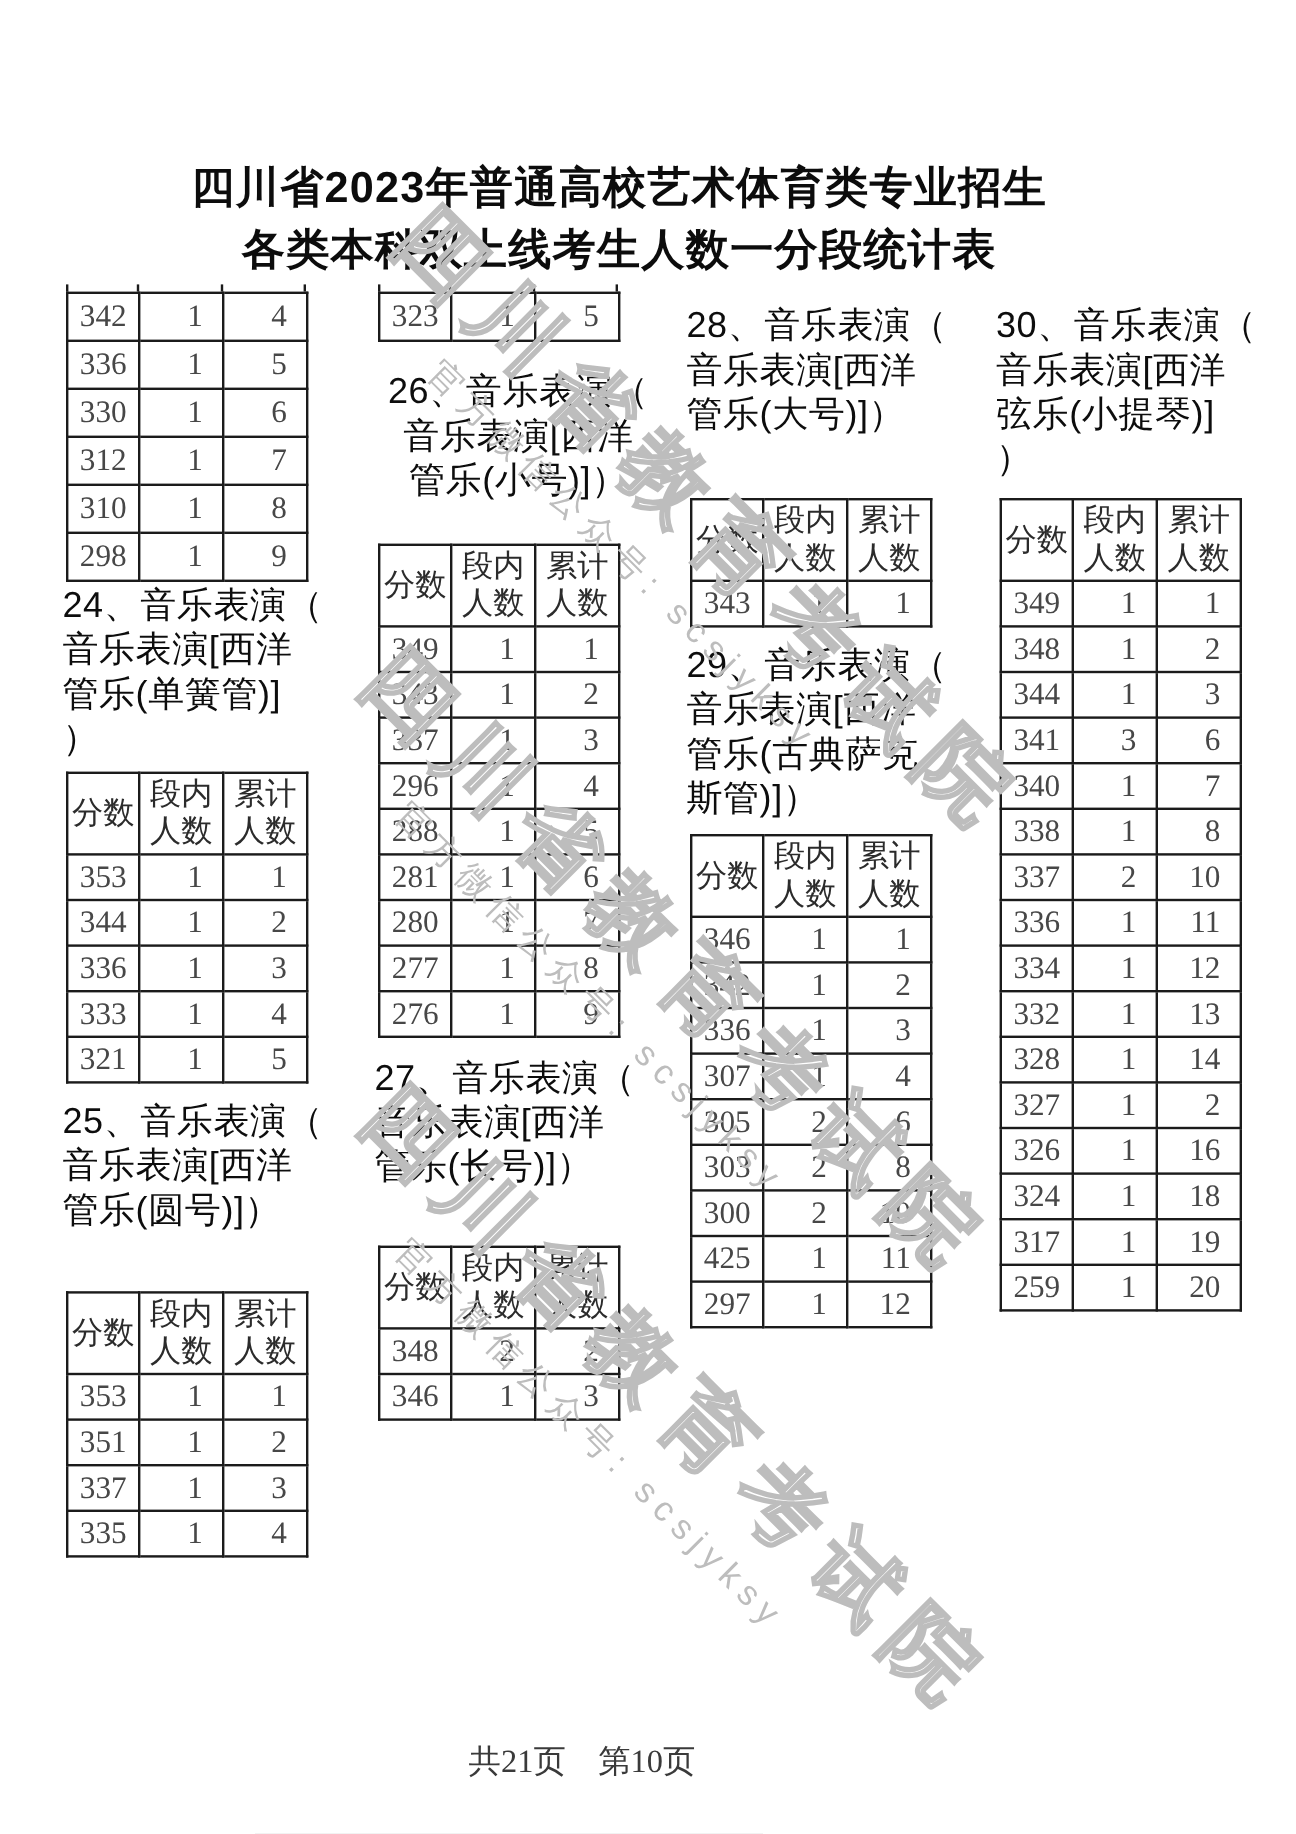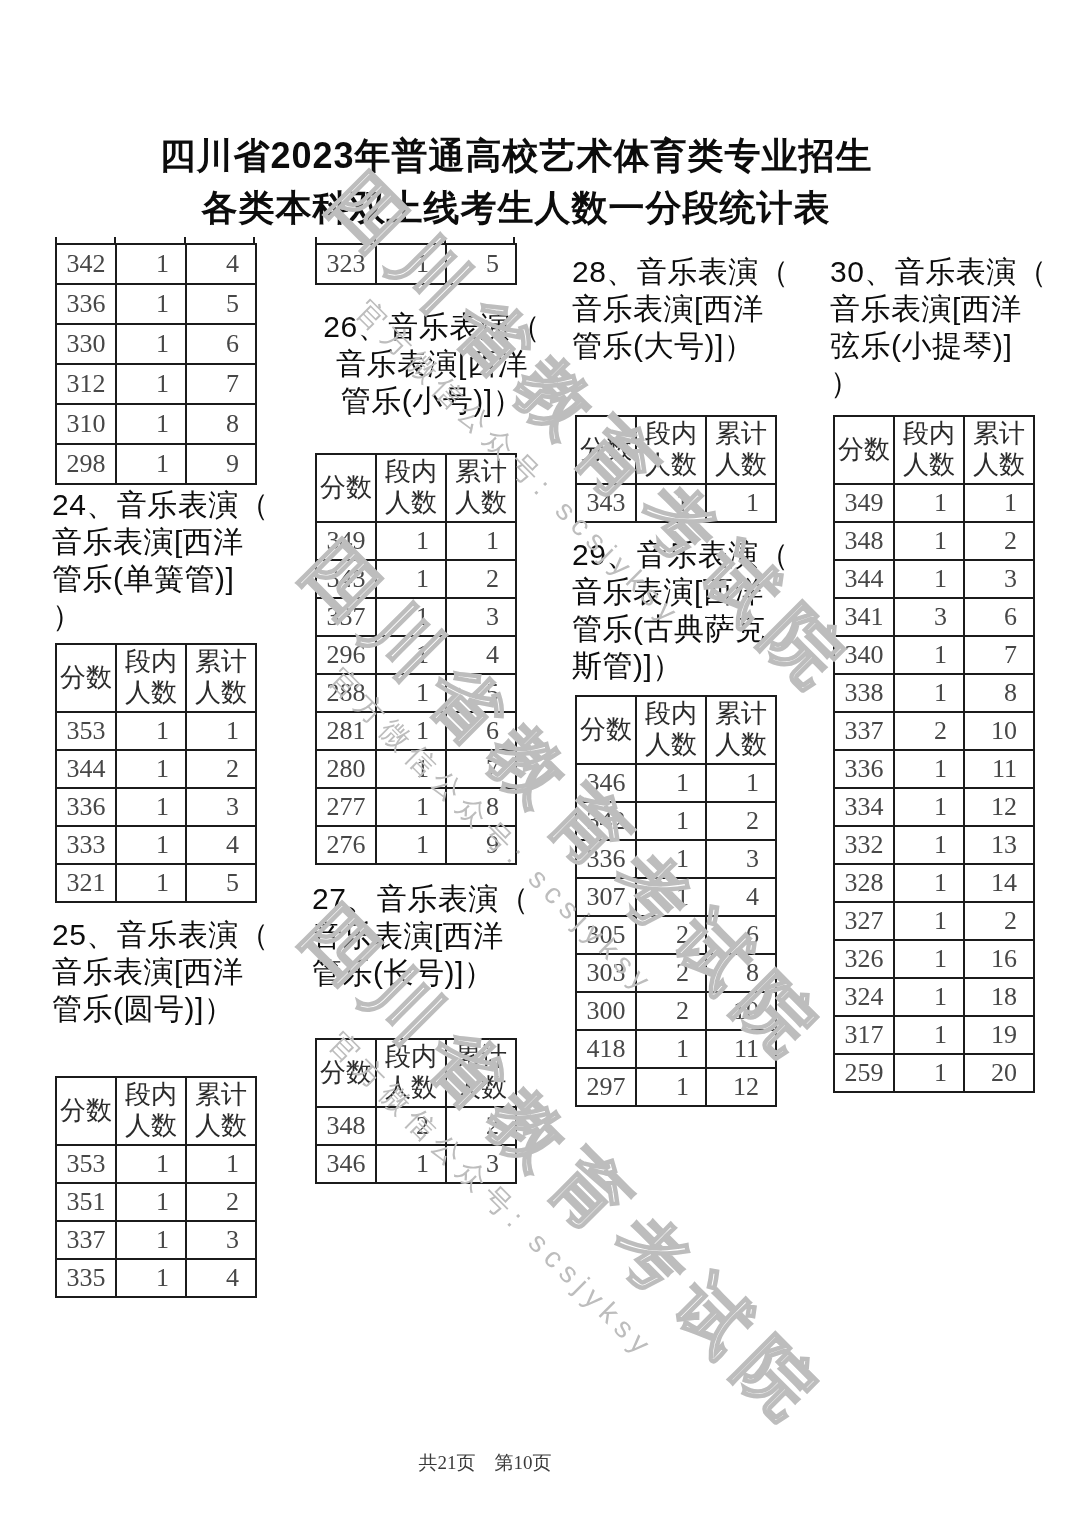--- a/index.html
+++ b/index.html
@@ -45,21 +45,21 @@
   .cut-stub div:nth-child(3){ left:129px; }
   .cut-stub div:nth-child(4){ left:198px; }
   
   .note {
     position:absolute; left:55px; top:1342px; width:990px;
     font-size:26px; font-weight:700; color:#141414; line-height:40px; white-space:nowrap;
   }
   .footer {
     position:absolute; left:0; top:1450px; width:970px; text-align:center;
     font-family:"Liberation Serif","DejaVu Serif",serif;
-    font-size:19px; color:#3a3a3a;
+    font-size:27px; color:#3a3a3a;
   }
   
   .wm {
     position:absolute; z-index:4; pointer-events:none;
     transform:translate(-50%,-50%) rotate(45deg);
     text-align:center;
   }
   .wm-big {
     font-size:72px; font-weight:700; letter-spacing:16px; white-space:nowrap;
     color:#cccccc;
@@ -410,21 +410,21 @@
           <td class="c1">303</td>
           <td class="c2">2</td>
           <td class="c3">8</td>
         </tr>
         <tr>
           <td class="c1">300</td>
           <td class="c2">2</td>
           <td class="c3">10</td>
         </tr>
         <tr>
-          <td class="c1">418</td>
+          <td class="c1">425</td>
           <td class="c2">1</td>
           <td class="c3">11</td>
         </tr>
         <tr>
           <td class="c1">297</td>
           <td class="c2">1</td>
           <td class="c3">12</td>
         </tr>
       </tbody>
   </table>

